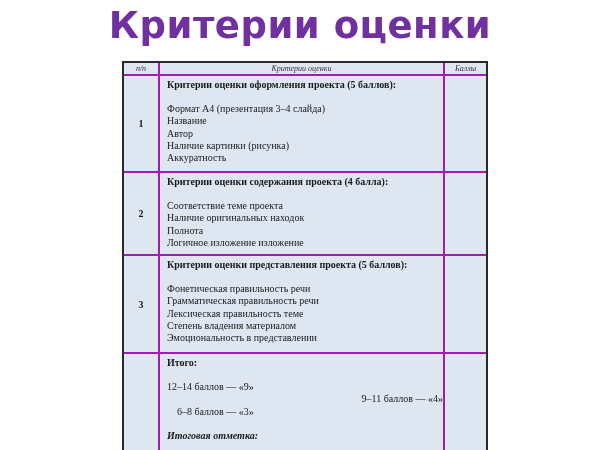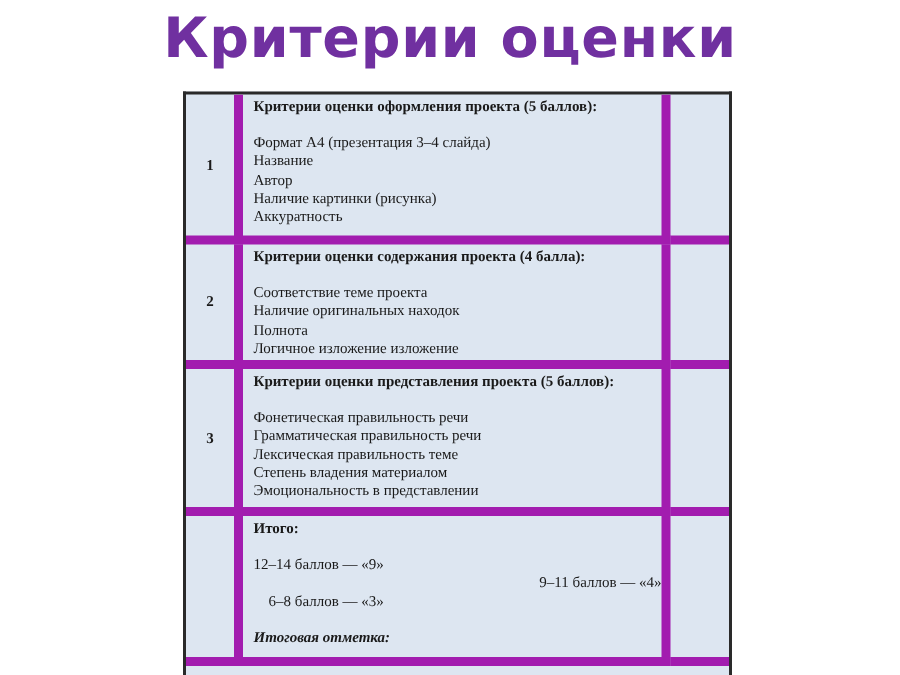--- a/index.html
+++ b/index.html
@@ -42,21 +42,21 @@
       overflow: hidden;
     }
     table {
       border-collapse: collapse;
       width: 100%;
       table-layout: fixed;
       font-family: "Liberation Serif", serif;
       color: #1a1a1a;
     }
     td, th {
-      border: 6px solid #a21caf;
+      border: 2px solid #a21caf;
       vertical-align: top;
       padding: 0;
     }
     tr:first-child td, tr:first-child th { border-top: none; }
     td:first-child, th:first-child { border-left: none; }
     td:last-child, th:last-child { border-right: none; }
     .col-num { width: 35px; }
     .col-crit { width: 285px; }
     .col-score { width: auto; }
     .hdr th {
@@ -103,20 +103,25 @@
   <div class="title">Критерии оценки</div>
 
   <div class="table-wrap">
     <table>
       <colgroup>
         <col class="col-num">
         <col class="col-crit">
         <col class="col-score">
       </colgroup>
       <tbody>
+          <tr class="hdr">
+        <th>п/п</th>
+        <th>Критерии оценки</th>
+        <th>Баллы</th>
+      </tr>
 
       <tr class="r1">
         <td class="num-cell">1</td>
         <td class="crit-cell">
           <div class="crit-head">Критерии оценки оформления проекта (5 баллов):</div>
           <div class="gap"></div>
           <div class="item">Формат А4 (презентация 3–4 слайда)</div>
           <div class="item">Название</div>
           <div class="item">Автор</div>
           <div class="item">Наличие картинки (рисунка)</div>

